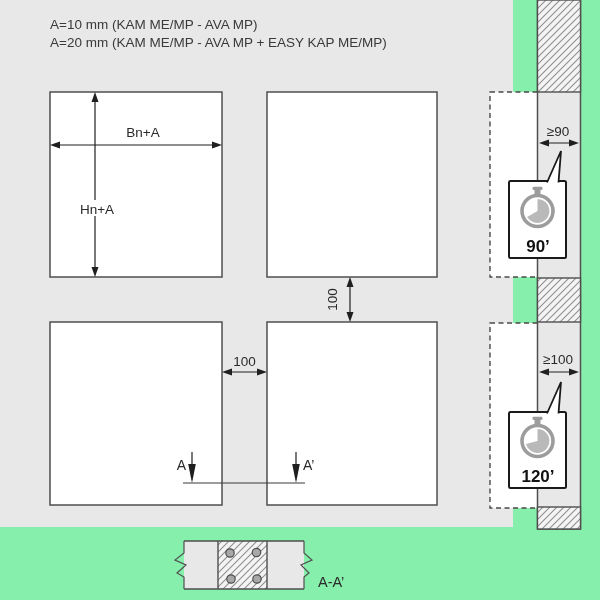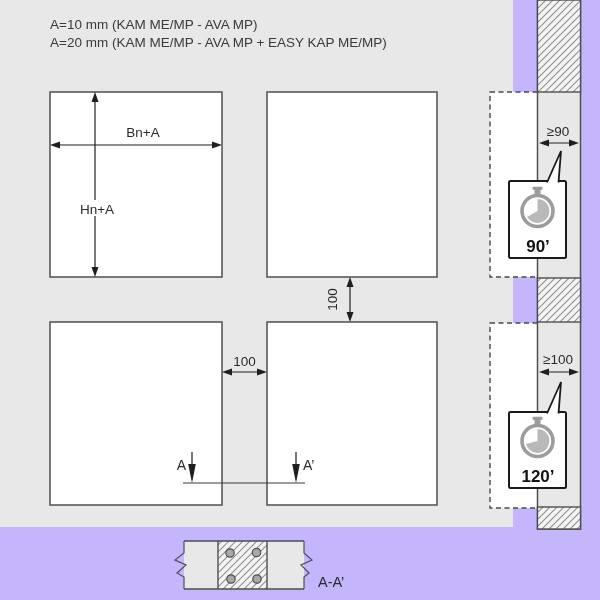--- a/index.html
+++ b/index.html
@@ -1,16 +1,16 @@
 <!DOCTYPE html>
 <html><head>
 <meta charset="utf-8">
 <style>
   html,body{margin:0;padding:0;background:#fff;}
-  .stage{position:relative;width:600px;height:600px;background:#c4b5fd;overflow:hidden;
+  .stage{position:relative;width:600px;height:600px;background:#86efac;overflow:hidden;
          font-family:"Liberation Sans",sans-serif;}
   svg text{font-family:"Liberation Sans",sans-serif;fill:#3a3a3a;}
   .hdr{font-size:13.5px;}
   .dim-label{font-size:13.5px;fill:#2a2a2a;}
   .marker-label{font-size:14px;fill:#2a2a2a;}
   .timer-label{font-size:17px;font-weight:bold;fill:#111;}
   .section-label{font-size:14.5px;fill:#2a2a2a;}
   .outline{stroke:#4f4f4f;stroke-width:1.5;fill:#ffffff;}
   .dimline{stroke:#1f1f1f;stroke-width:1.2;}
   .dimhead{fill:#1f1f1f;stroke:none;}

